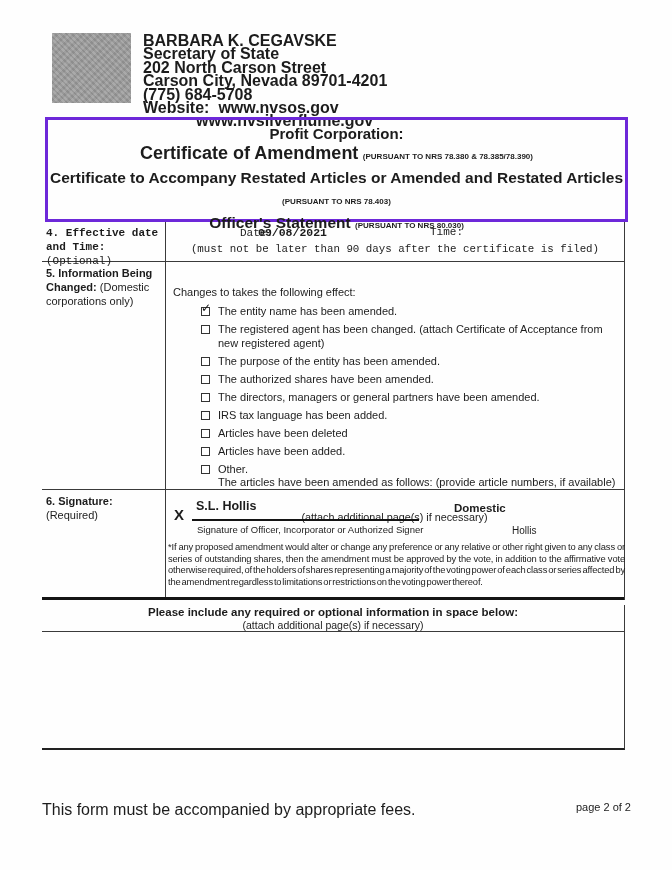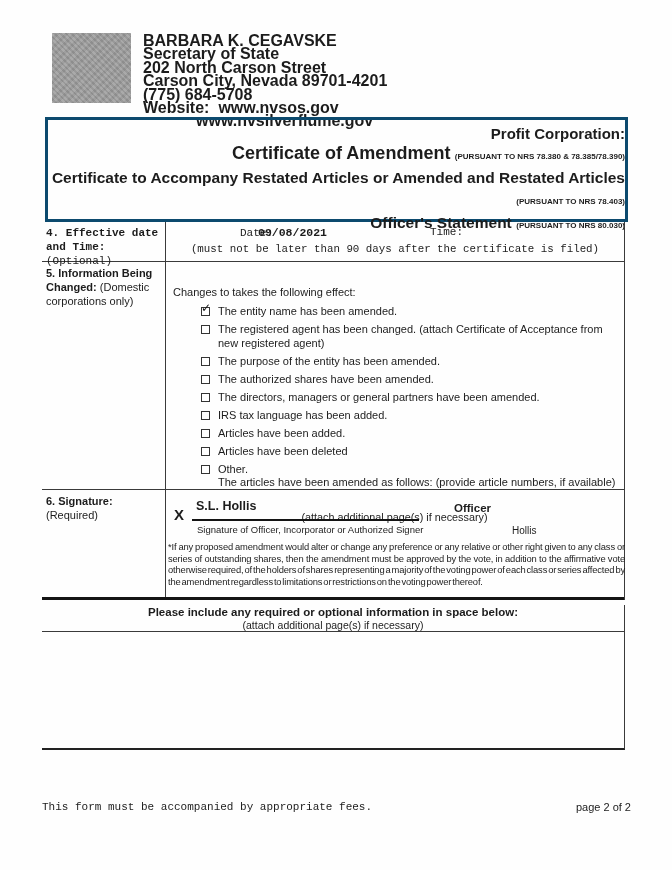--- a/index.html
+++ b/index.html
@@ -17,21 +17,21 @@
     background-image:
       repeating-linear-gradient(45deg, rgba(255,255,255,.08) 0 2px, rgba(0,0,0,.06) 2px 4px),
       repeating-linear-gradient(-45deg, rgba(255,255,255,.05) 0 3px, rgba(0,0,0,.05) 3px 6px);
   }
   .lh-text { position:absolute; left:143px; top:34px; font-size:16px; font-weight:bold; line-height:13.4px; }
   .lh-indent { padding-left:53px; }
   .lh-gap { display:inline-block; width:9px; }
   
   .title-box {
     position:absolute; left:45px; top:117px; width:583px; height:105px;
-    border:3px solid #0c4a6e; text-align:right; padding-top:4px; line-height:21px;
+    border:3px solid #6d28d9; text-align:center; padding-top:4px; line-height:21px;
   }
   .t1 { font-size:15px; font-weight:bold; line-height:19px; }
   .t-big { font-size:18px; font-weight:bold; }
   .t-big2 { font-size:15.5px; font-weight:bold; }
   .t-note { font-size:8px; font-weight:bold; letter-spacing:0; }
   
   .formtable {
     position:absolute; left:42px; top:222px; width:583px;
     border-right:1px solid #3a3a3a; font-size:11px;
   }
@@ -77,21 +77,21 @@
     border-bottom:1px solid #3a3a3a; border-right:1px solid #3a3a3a;
     text-align:center; padding-top:1px;
   }
   .include-bold { font-size:11.5px; font-weight:bold; line-height:13px; }
   .include-note { font-size:10.5px; line-height:12px; }
   .blank-box {
     position:absolute; left:42px; top:632px; width:583px; height:118px;
     border-bottom:2px solid #222; border-right:1px solid #3a3a3a;
   }
   
-  .footer-left  { position:absolute; left:42px;  top:801px; font-size:11px;font-family:Liberation Mono, monospace; }
+  .footer-left  { position:absolute; left:42px;  top:801px; font-size:16px; }
   .footer-right { position:absolute; right:41px; top:801px; font-size:11px; }
 </style>
 </head>
 <body>
 
 <div class="page">
 
   <div class="seal"></div>
   <div class="lh-text">
     <div>BARBARA K. CEGAVSKE</div>
@@ -155,46 +155,46 @@
               <div class="cb-row">
                 <span class="cb-box"></span>
                 <span class="cb-text">The directors, managers or general partners have been amended.</span>
               </div>
               <div class="cb-row">
                 <span class="cb-box"></span>
                 <span class="cb-text">IRS tax language has been added.</span>
               </div>
               <div class="cb-row">
                 <span class="cb-box"></span>
+                <span class="cb-text">Articles have been deleted</span>
+              </div>
+              <div class="cb-row">
+                <span class="cb-box"></span>
                 <span class="cb-text">Articles have been added.</span>
-              </div>
-              <div class="cb-row">
-                <span class="cb-box"></span>
-                <span class="cb-text">Articles have been deleted</span>
               </div>
               <div class="cb-row">
                 <span class="cb-box"></span>
                 <span class="cb-text">Other.<div class="cb-sub">The articles have been amended as follows: (provide article numbers, if available)</div></span>
               </div>
             </div>
           <div class="attach-note">(attach additional page(s) if necessary)</div>
         </div>
       </div>
     </div>
 
     <div class="frow row6 last">
       <div class="cell-label">
         <span class="lbl-bold">6. Signature:</span>
         <span>(Required)</span>
       </div>
       <div class="cell-content">
         <span class="sig-x">X</span>
         <span class="sig-name">S.L. Hollis</span>
         <span class="sig-line"></span>
-        <span class="sig-title">Officer</span>
+        <span class="sig-title">Domestic</span>
         <span class="sig-caption">Signature of Officer, Incorporator or Authorized Signer</span>
         <span class="title-caption">Hollis</span>
         <div class="footnote">*If any proposed amendment would alter or change any preference or any relative or other right given to any class or series of outstanding shares, then the amendment must be approved by the vote, in addition to the affirmative vote otherwise required, of the holders of shares representing a majority of the voting power of each class or series affected by the amendment regardless to limitations or restrictions on the voting power thereof.</div>
       </div>
     </div>
   </div>
 
   <div class="include-strip">
     <div class="include-bold">Please include any required or optional information in space below:</div>
     <div class="include-note">(attach additional page(s) if necessary)</div>

